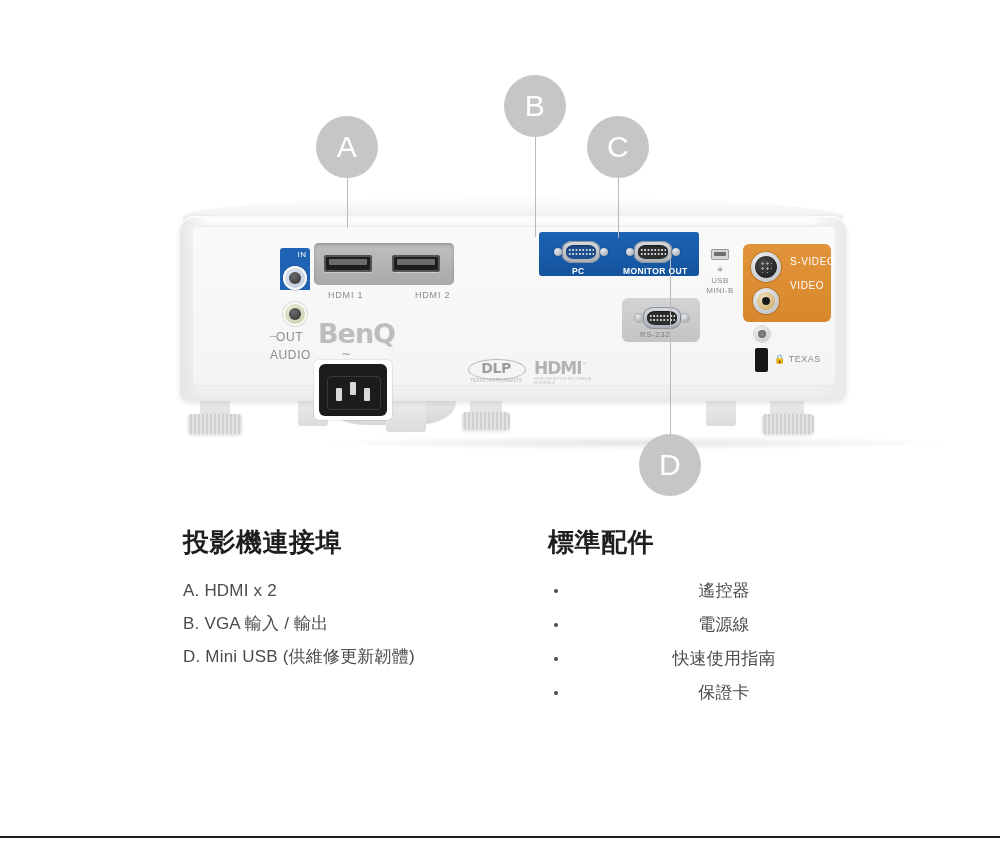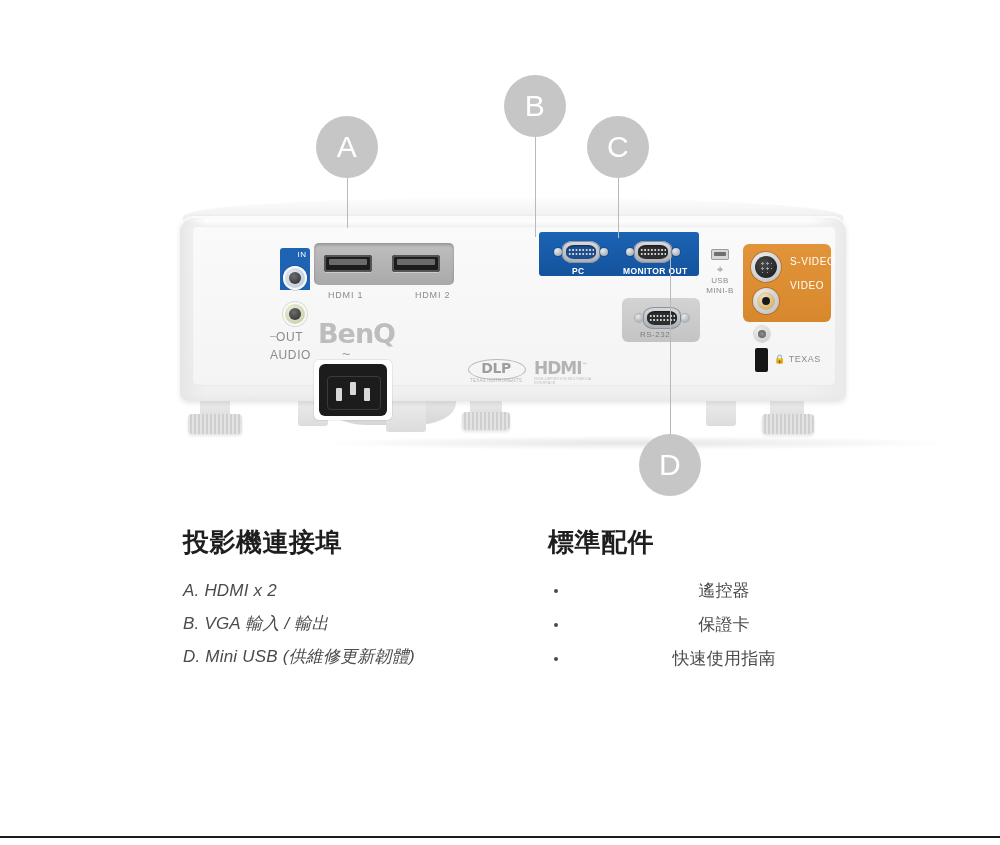--- a/index.html
+++ b/index.html
@@ -267,21 +267,21 @@
   }
 
   
   .col{position:absolute;}
   .col-a{left:183px;top:525px;width:330px;}
   .col-b{left:548px;top:525px;width:330px;}
   .sec-title{
     font-size:26px;font-weight:700;color:#1e1e1e;margin:0 0 14px 0;
     letter-spacing:.5px;font-family:"DejaVu Sans",sans-serif;
   }
-  .sec-line{font-size:17px;color:#4b4b4b;line-height:33px;letter-spacing:.2px;font-style:italic;}
+  .sec-line{font-size:17px;color:#4b4b4b;line-height:33px;letter-spacing:.2px;}
   ul.acc{margin:0;padding:0 0 0 22px;list-style:none;}
   ul.acc li{font-size:17px;color:#4b4b4b;line-height:34px;position:relative;letter-spacing:.2px;text-align:center;}
   ul.acc li:before{
     content:"";position:absolute;left:-16px;top:15px;width:4px;height:4px;
     border-radius:50%;background:#4b4b4b;
   }
 
   .bottom-rule{position:absolute;left:0;top:836px;width:1000px;height:2px;background:#1b1b1b;}
 </style>
 </head>
@@ -428,20 +428,21 @@
     <h2 class="sec-title">投影機連接埠</h2>
     <div class="sec-line">A. HDMI x 2</div>
     <div class="sec-line">B. VGA 輸入 / 輸出</div>
     <div class="sec-line">D. Mini USB (供維修更新韌體)</div>
   </div>
 
   <div class="col col-b">
     <h2 class="sec-title">標準配件</h2>
     <ul class="acc">
       <li>遙控器</li>
+      <li>電源線</li>
+      <li>快速使用指南</li>
       <li>保證卡</li>
-      <li>快速使用指南</li>
     </ul>
   </div>
 
   <div class="bottom-rule"></div>
 
 </div>
 
 </body></html>

